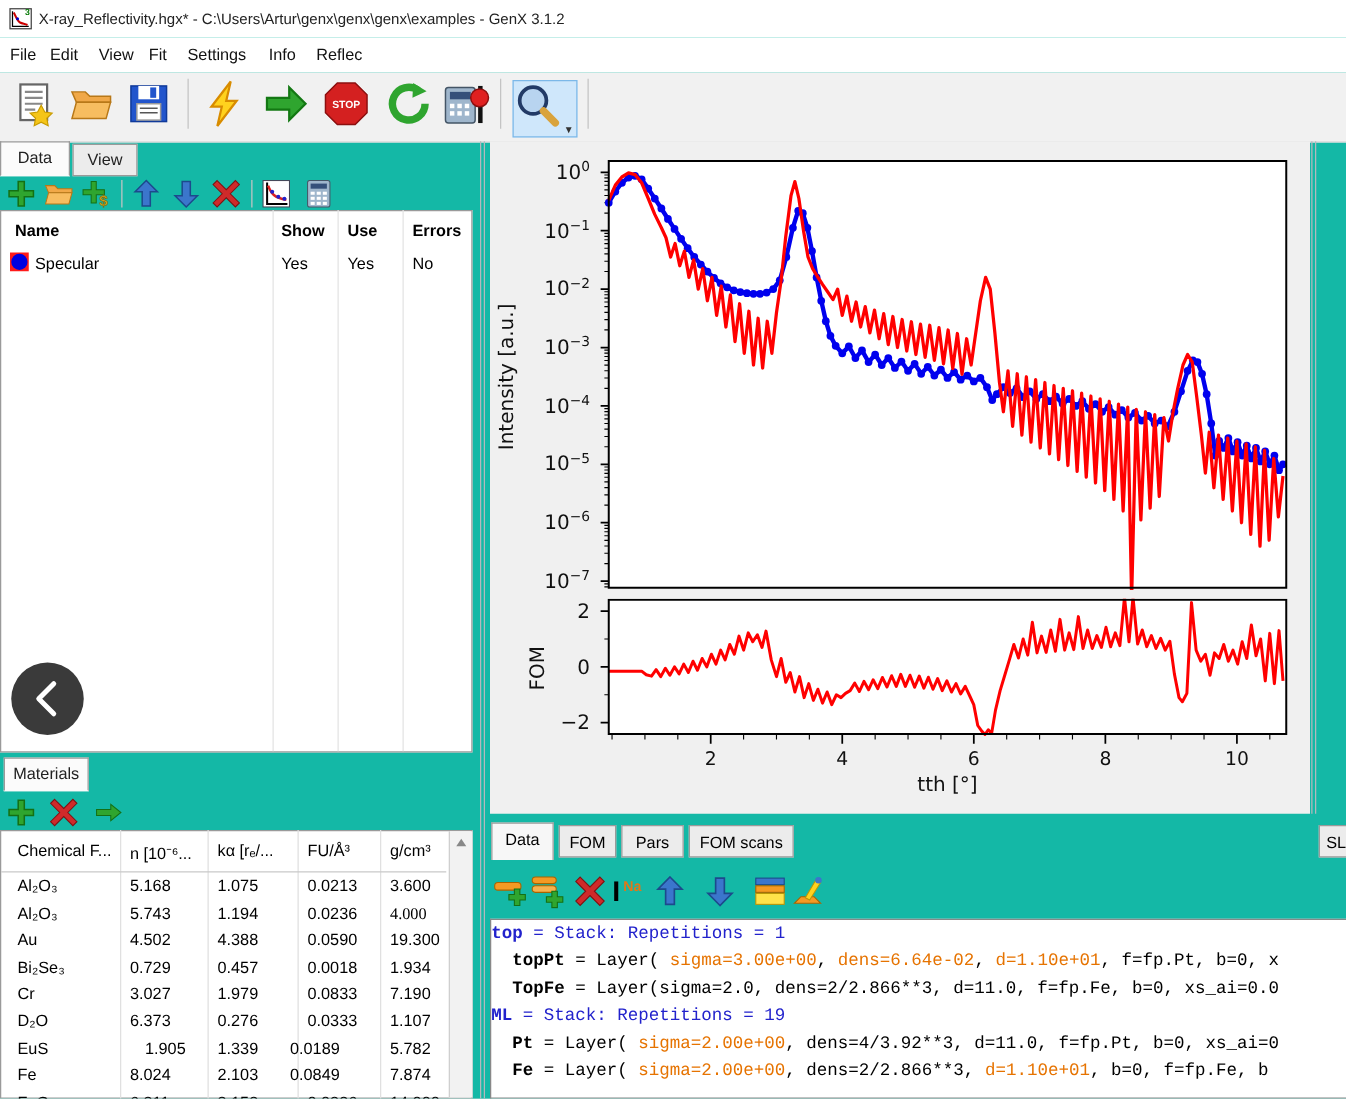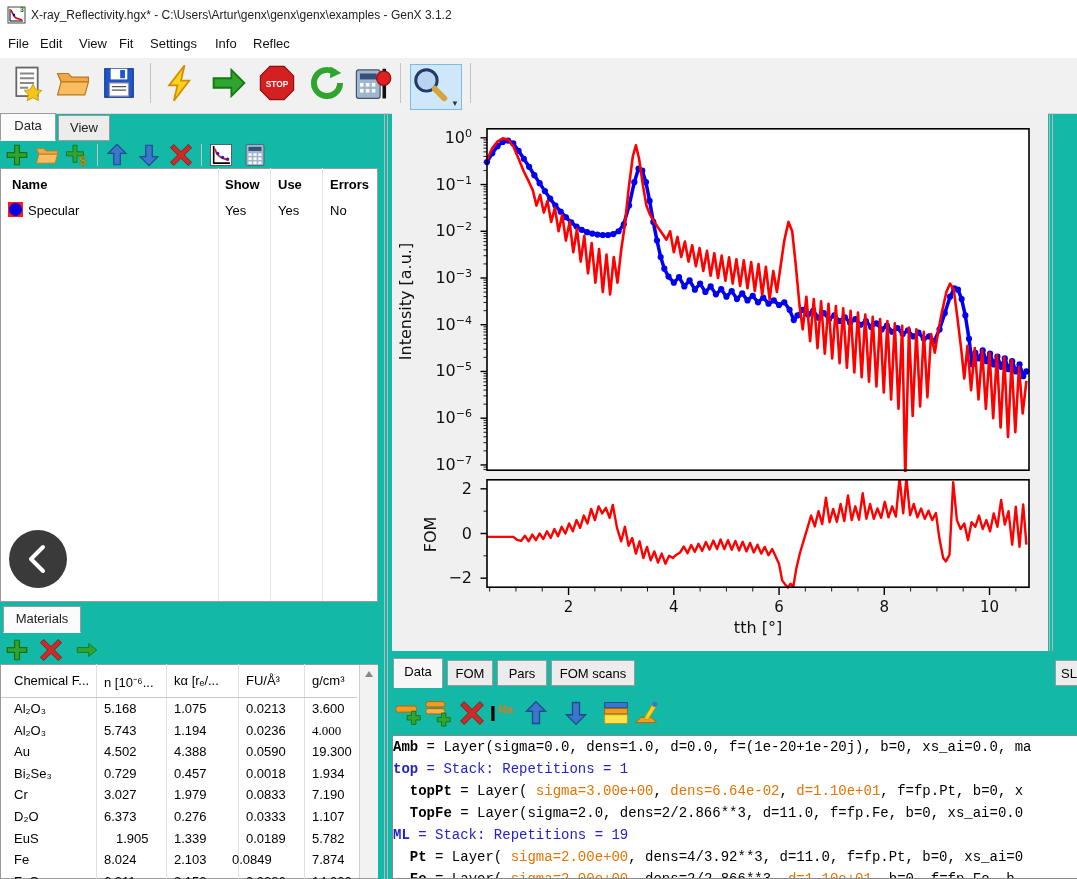--- a/index.html
+++ b/index.html
@@ -107,21 +107,21 @@
   <div class="dl-cell" style="left:225px">Yes</div>
   <div class="dl-cell" style="left:278px">Yes</div>
   <div class="dl-cell" style="left:330px">No</div>
 
   <div class="abs" id="back-btn">
     <svg width="58" height="58" viewBox="0 0 58 58">
       <polyline points="34,17 22,29 34,41" fill="none" stroke="#fff" stroke-width="4" stroke-linecap="round" stroke-linejoin="round"></polyline>
     </svg>
   </div>
 
-  <div class="tab active" style="left:3px;top:606px;width:78px;height:27px">Materials</div>
+  <div class="tab active" style="left:3px;top:606px;width:68px;height:27px">Materials</div>
   <div class="abs" id="materials-table"></div>
   <div class="mat-vline" style="left:96px"></div>
   <div class="mat-vline" style="left:166px"></div>
   <div class="mat-vline" style="left:238px"></div>
   <div class="mat-vline" style="left:304px"></div>
   <div class="mat-h" style="left:14px">Chemical F...</div>
   <div class="mat-h" style="left:104px">n [10⁻⁶...</div>
   <div class="mat-h" style="left:174px">kα [rₑ/...</div>
   <div class="mat-h" style="left:246px">FU/Å³</div>
   <div class="mat-h" style="left:312px">g/cm³</div>
@@ -166,21 +166,21 @@
         <span style="left: 14px;">D₂O</span>
         <span style="left: 104px;">6.373</span>
         <span style="left: 174px;">0.276</span>
         <span style="left: 246px;">0.0333</span>
         <span style="left: 312px;">1.107</span>
       </div>
       <div class="mat-row" style="top: 827.6px;">
         <span style="left: 14px;">EuS</span>
         <span style="left: 116px;">1.905</span>
         <span style="left: 174px;">1.339</span>
-        <span style="left: 246px;">0.0189</span>
+        <span style="left: 232px;">0.0189</span>
         <span style="left: 312px;">5.782</span>
       </div>
       <div class="mat-row" style="top: 849.2px;">
         <span style="left: 14px;">Fe</span>
         <span style="left: 104px;">8.024</span>
         <span style="left: 174px;">2.103</span>
         <span style="left: 232px;">0.0849</span>
         <span style="left: 312px;">7.874</span>
       </div>
       <div class="mat-row" style="top: 870.8px;">
@@ -443,21 +443,20 @@
   <div class="axlabel" style="left:400px;top:525px;width:60px;transform:rotate(-90deg)">FOM</div>
   <div class="axlabel" style="left:708px;top:618px;width:100px">tth [°]</div>
 
   <div class="btab active" style="left:393px;top:658px;width:50px">Data</div>
   <div class="btab" style="left:447px;top:660px;width:46px;height:26px">FOM</div>
   <div class="btab" style="left:497px;top:660px;width:50px;height:26px">Pars</div>
   <div class="btab" style="left:551px;top:660px;width:84px;height:26px">FOM scans</div>
   <div class="btab" style="left:1055px;top:660px;width:30px;height:26px;text-align:left;padding-left:5px">SL</div>
 
   <div class="abs" id="script-panel">
-      <div class="code-line"><span class="c-k c-bold">Amb</span><span class="c-k"> = Layer(sigma=0.0, dens=1.0, d=0.0, f=(1e-20+1e-20j), b=0, xs_ai=0.0, ma</span></div>
       <div class="code-line"><span class="c-b c-bold">top</span><span class="c-b"> = Stack: Repetitions = 1</span></div>
       <div class="code-line"><span class="c-k">  </span><span class="c-k c-bold">topPt</span><span class="c-k"> = Layer( </span><span class="c-o">sigma=3.00e+00</span><span class="c-k">, </span><span class="c-o">dens=6.64e-02</span><span class="c-k">, </span><span class="c-o">d=1.10e+01</span><span class="c-k">, f=fp.Pt, b=0, x</span></div>
       <div class="code-line"><span class="c-k">  </span><span class="c-k c-bold">TopFe</span><span class="c-k"> = Layer(sigma=2.0, dens=2/2.866**3, d=11.0, f=fp.Fe, b=0, xs_ai=0.0</span></div>
       <div class="code-line"><span class="c-b c-bold">ML</span><span class="c-b"> = Stack: Repetitions = 19</span></div>
       <div class="code-line"><span class="c-k">  </span><span class="c-k c-bold">Pt</span><span class="c-k"> = Layer( </span><span class="c-o">sigma=2.00e+00</span><span class="c-k">, dens=4/3.92**3, d=11.0, f=fp.Pt, b=0, xs_ai=0</span></div>
       <div class="code-line"><span class="c-k">  </span><span class="c-k c-bold">Fe</span><span class="c-k"> = Layer( </span><span class="c-o">sigma=2.00e+00</span><span class="c-k">, dens=2/2.866**3, </span><span class="c-o">d=1.10e+01</span><span class="c-k">, b=0, f=fp.Fe, b</span></div>
     </div>
 
 <div class="iconbtn" style="left: 8px; top: 64px; width: 38px; height: 38px;">
       <svg viewBox="0 0 32 32">

